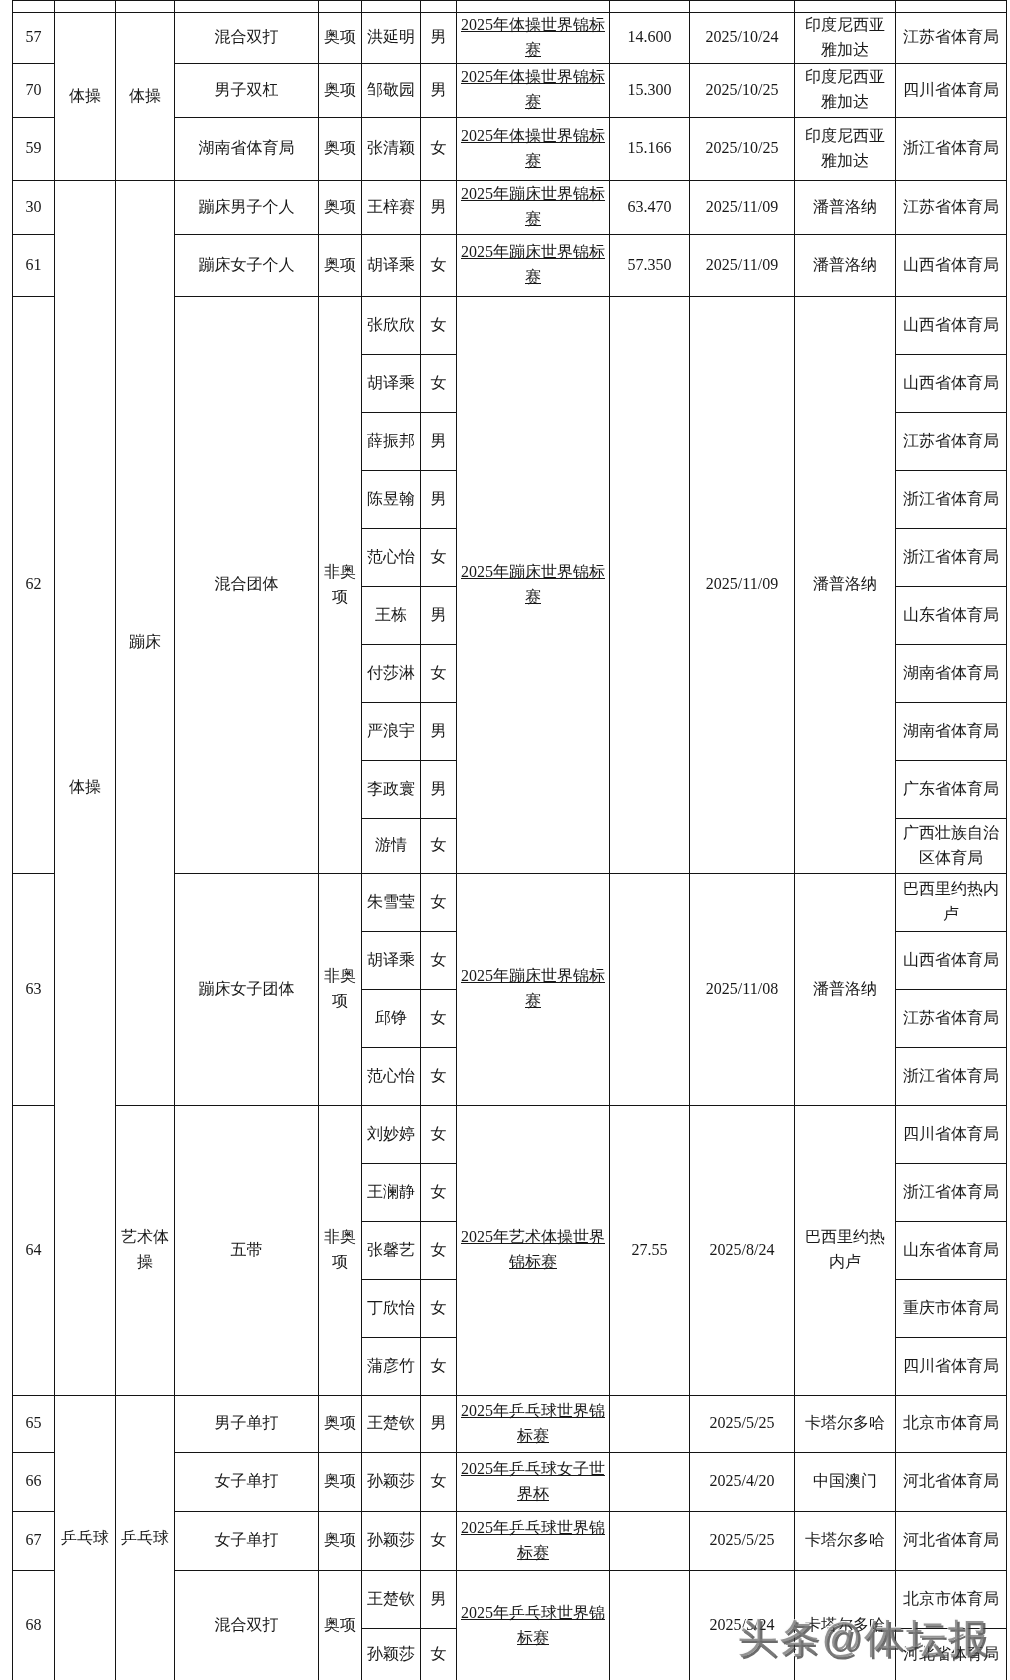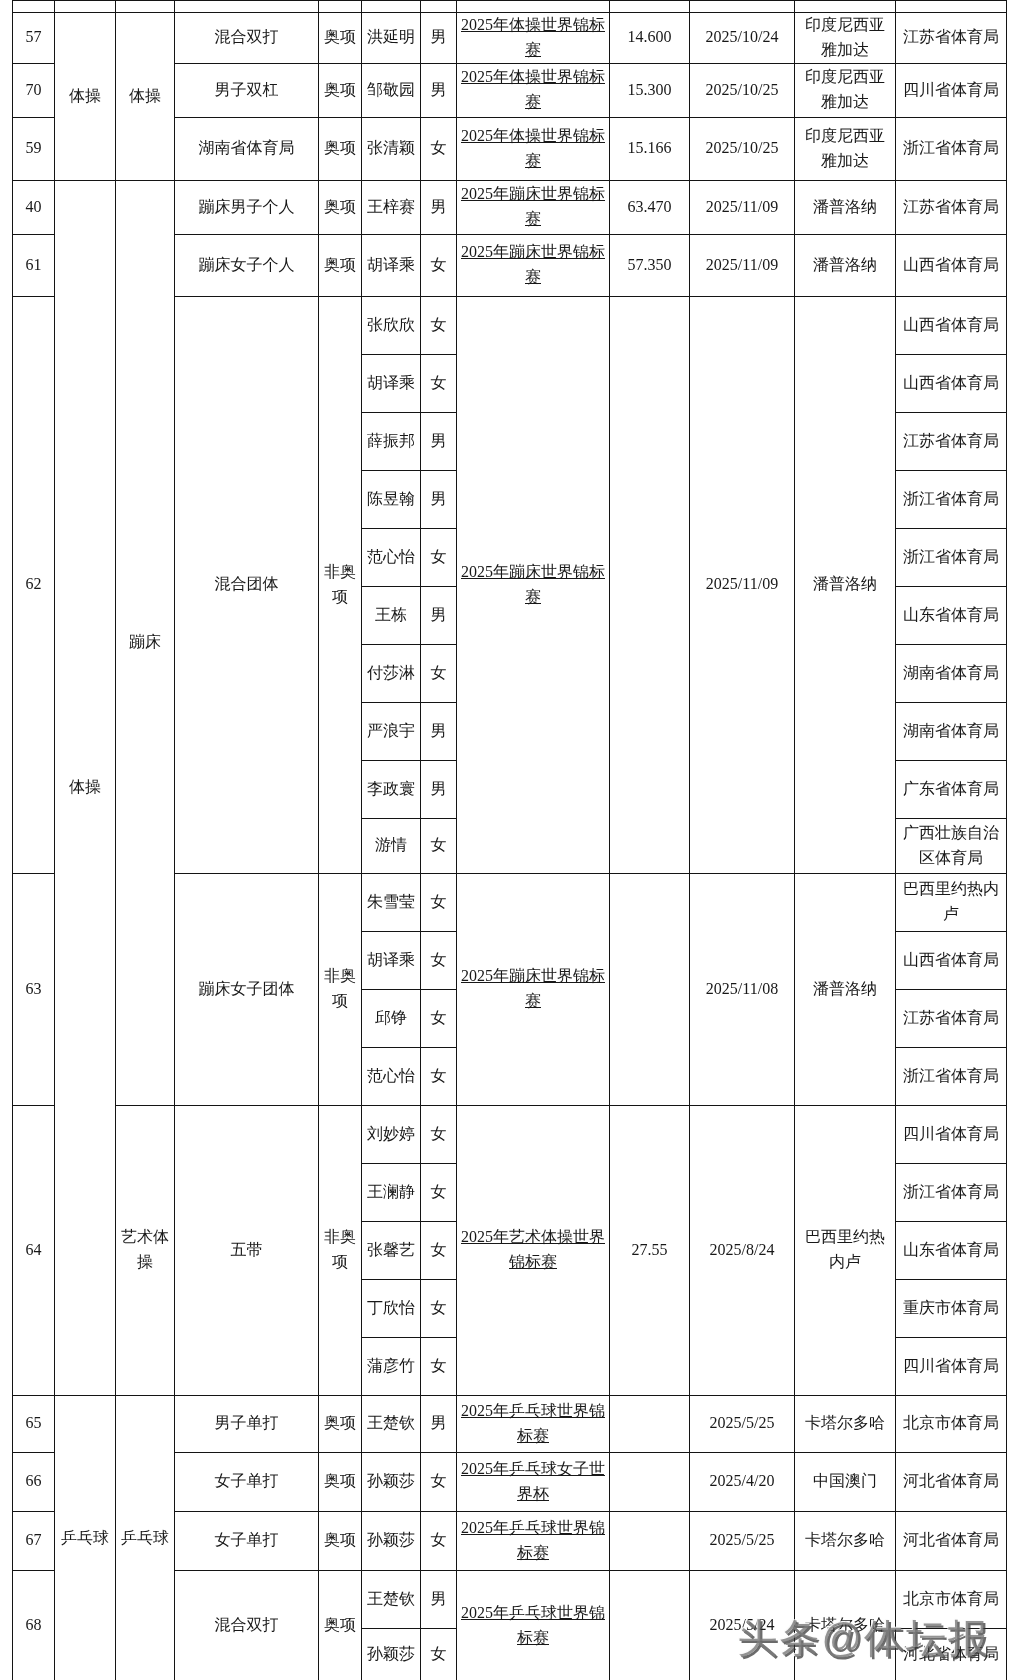--- a/index.html
+++ b/index.html
@@ -117,21 +117,21 @@
       <td>张清颖</td>
       <td>女</td>
       <td class="comp">2025年体操世界锦标赛</td>
       <td>15.166</td>
       <td>2025/10/25</td>
       <td class="loc">印度尼西亚雅加达</td>
       <td>浙江省体育局</td>
     </tr>
 
     <tr style="height:54px">
-      <td class="num">40</td>
+      <td class="num">30</td>
       <td rowspan="21">体操</td>
       <td rowspan="16">蹦床</td>
       <td>蹦床男子个人</td>
       <td>奥项</td>
       <td>王梓赛</td>
       <td>男</td>
       <td class="comp">2025年蹦床世界锦标赛</td>
       <td>63.470</td>
       <td>2025/11/09</td>
       <td class="loc">潘普洛纳</td>

